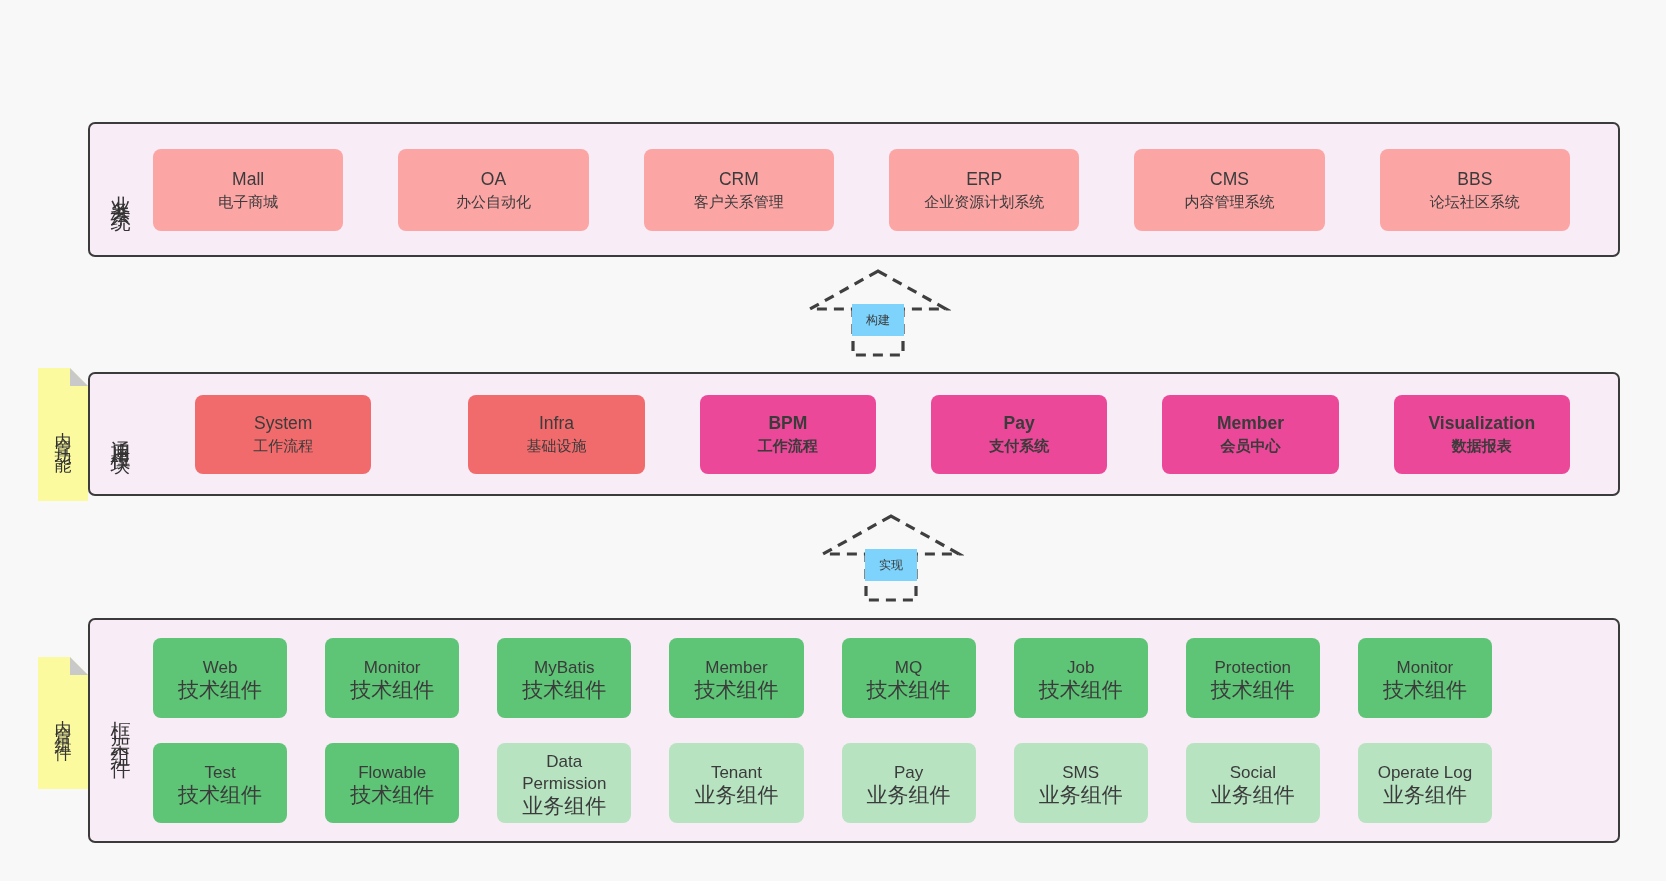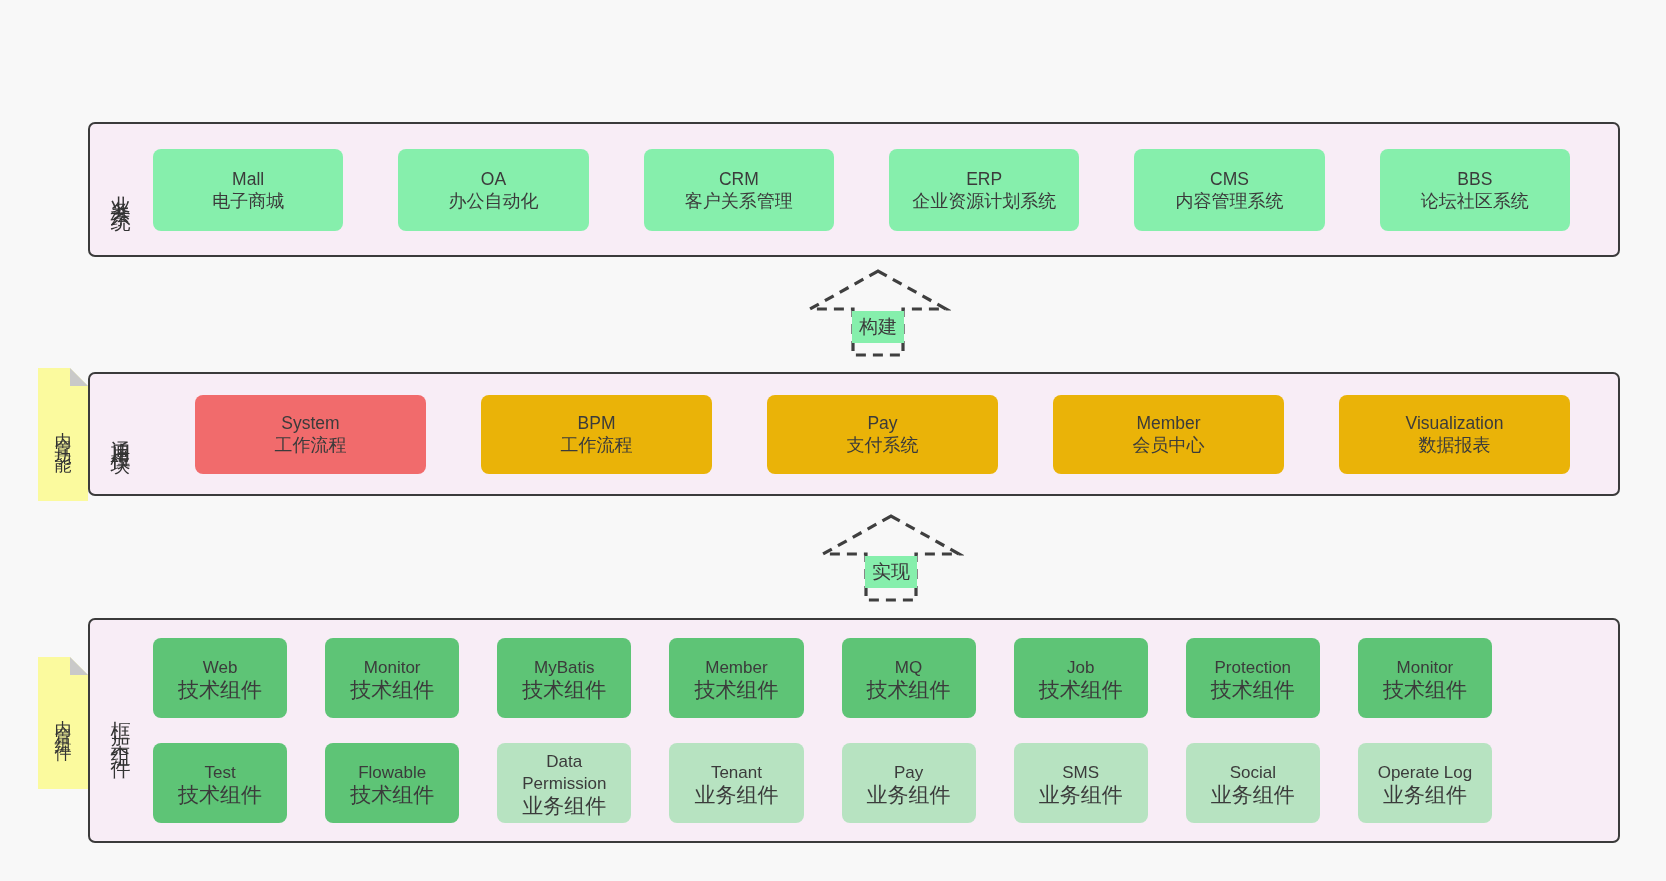--- a/index.html
+++ b/index.html
@@ -51,25 +51,25 @@
 
   .box{
     border-radius:8px;
     display:flex;
     flex-direction:column;
     align-items:center;
     justify-content:center;
     text-align:center;
   }
   .bn{font-size:17.5px;line-height:23px;}
-  .bd{font-size:18px;line-height:21px;}
-
-  .blue{background:#86efac;}
+  .bd{font-size:15px;line-height:21px;}
+
+  .blue{background:#fca5a5;}
   .red{background:#f16b6c;margin-left:42px;}
-  .pink{background:#eab308;}
+  .pink{background:#ec4899;font-weight:bold;}
   .g-dark{background:#5ec476;}
   .g-light{background:#b7e3c1;}
 
   .grid8{
     flex:1;
     display:grid;
     grid-template-columns:repeat(8,1fr);
     column-gap:38px;
     row-gap:25px;
     padding:18px 126px 18px 0;
@@ -97,26 +97,26 @@
     color:#333;
   }
   .fold{position:absolute;top:0;right:0;}
 
   .arrow{position:absolute;width:146px;height:90px;}
   #arrow-build{left:805px;top:268px;}
   #arrow-implement{left:818px;top:513px;}
   .arrow svg{position:absolute;left:0;top:0;}
   .arrow-label{
     position:absolute;
-    left:50%;top:43px;
+    left:50%;top:36px;
     transform:translateX(-50%);
     width:52px;height:32px;
     display:flex;align-items:center;justify-content:center;
-    background:#86efac;
-    font-size:19px;
+    background:#7dd3fc;
+    font-size:12px;
     color:#3b3b3b;
   }
 </style>
 </head>
 <body>
 
 <div>
 
   <section class="panel" id="panel-business">
     <div class="v-label">业务系统</div>
@@ -163,20 +163,24 @@
     <span class="note-label">内置功能</span>
   </div>
 
   <section class="panel" id="panel-modules">
     <div class="v-label">通用模块</div>
     <div class="row6">
       <div class="box red">
         <span class="bn">System</span>
         <span class="bd">工作流程</span>
       </div>
+      <div class="box red">
+        <span class="bn">Infra</span>
+        <span class="bd">基础设施</span>
+      </div>
       <div class="box pink">
         <span class="bn">BPM</span>
         <span class="bd">工作流程</span>
       </div>
       <div class="box pink">
         <span class="bn">Pay</span>
         <span class="bd">支付系统</span>
       </div>
       <div class="box pink">
         <span class="bn">Member</span>

